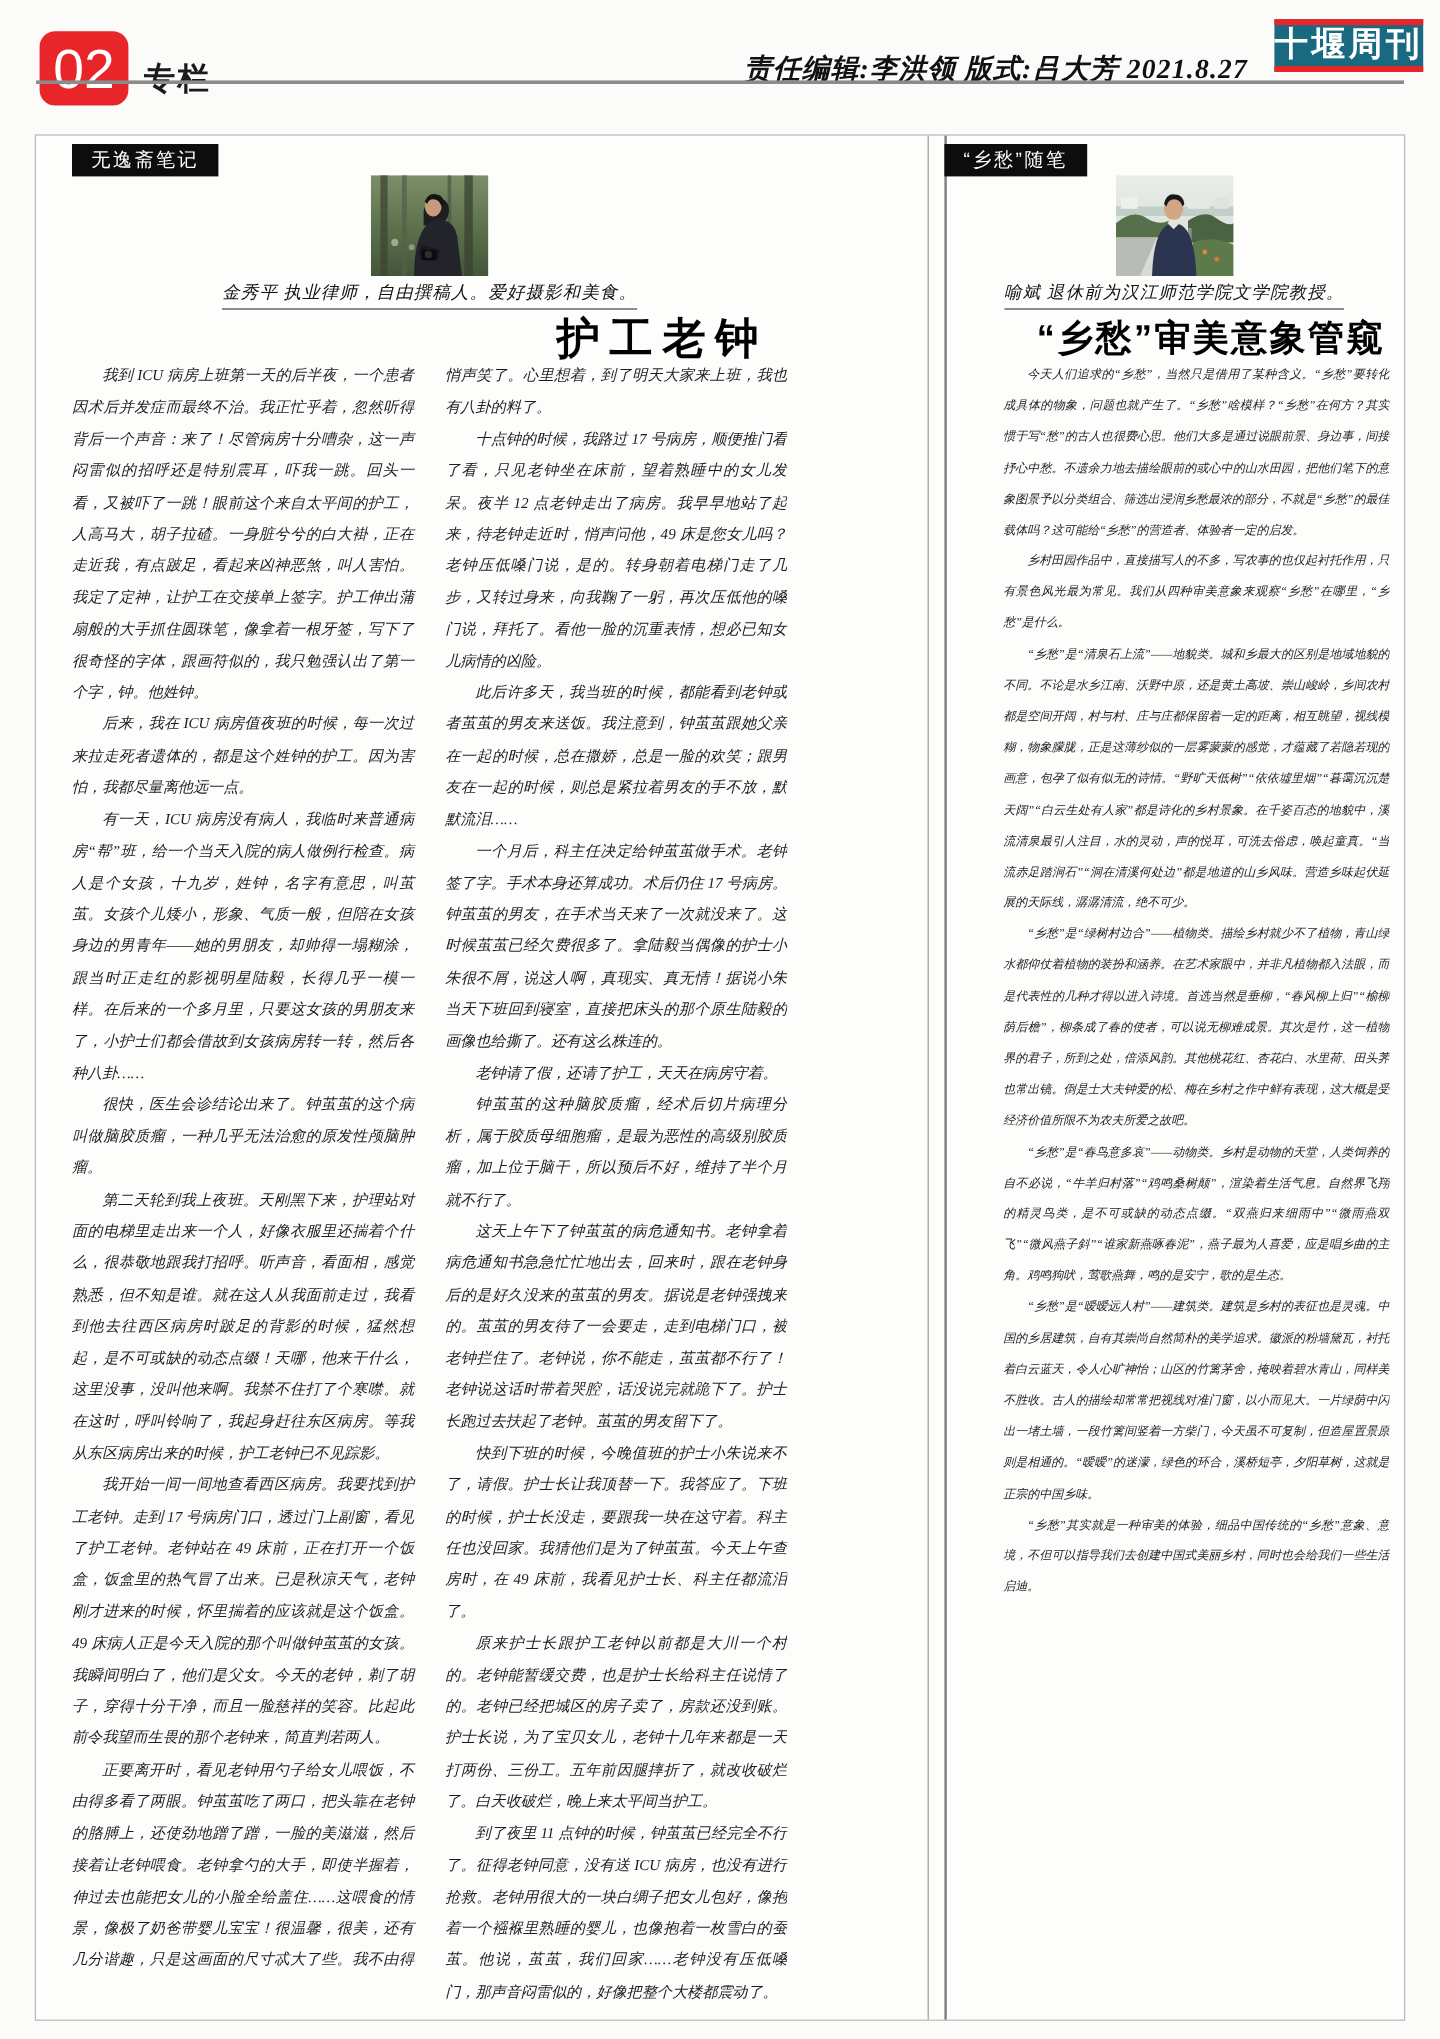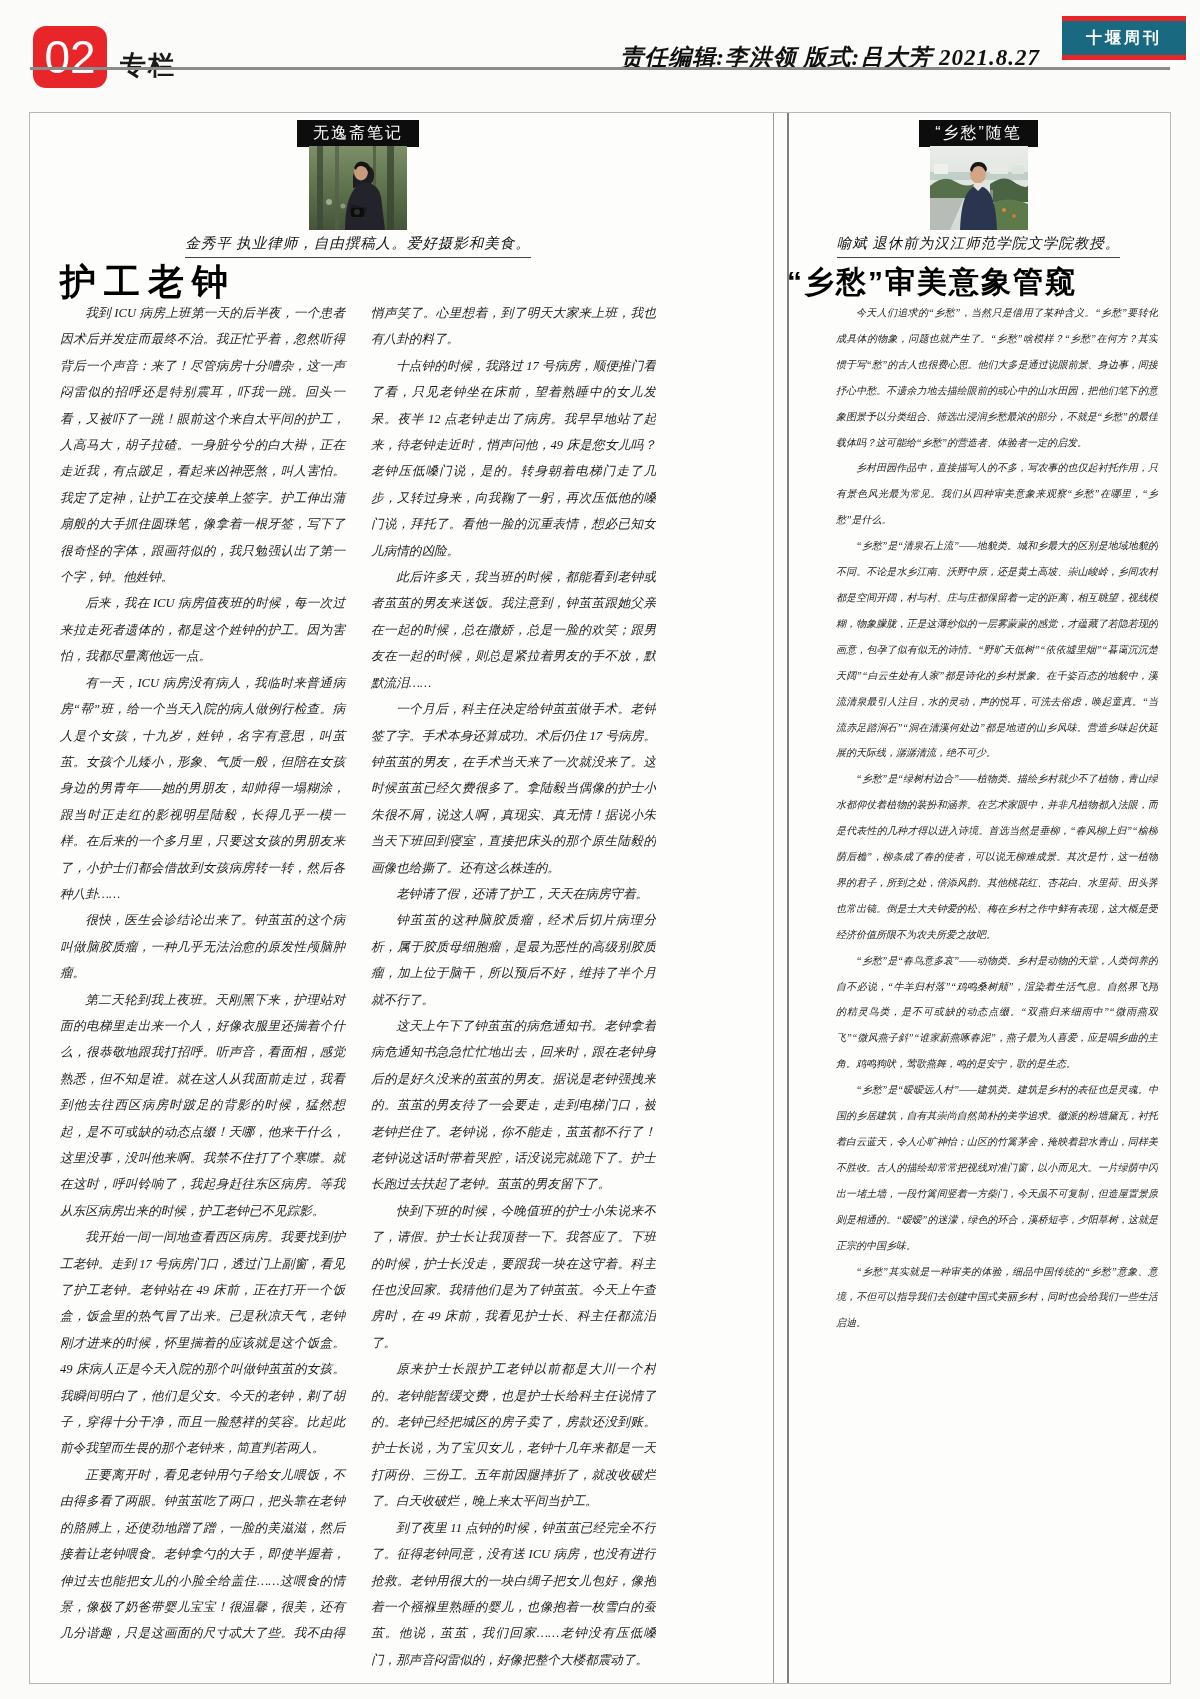--- a/index.html
+++ b/index.html
@@ -24,56 +24,56 @@
   .header-credits{
     position:absolute;right:160px;top:42px;font-size:23px;font-weight:700;
     font-style:italic;color:#111;letter-spacing:1px;
   }
   .masthead{
     position:absolute;right:14px;top:16px;width:124px;
     border-top:5px solid #e8262a;border-bottom:5px solid #e8262a;
     background:#196a80;color:#fff;text-align:center;
   }
   .masthead .mh-text{
-    display:block;font-size:16px;font-weight:700;letter-spacing:3px;
+    display:block;font-size:28px;font-weight:700;letter-spacing:3px;
     line-height:34px;font-family:"Liberation Serif","DejaVu Serif",serif;
   }
   .header-rule{
     position:absolute;left:30px;right:30px;top:67px;height:3px;background:#8b8b8b;
   }
   
   .content-frame{
     position:absolute;left:29px;top:112px;width:1140px;height:1570px;
     border:1px solid #b8b8b8;background:#fdfdfc;
   }
   .divider-a{position:absolute;left:743px;top:0;bottom:0;width:1px;background:#9a9a9a;}
   .divider-b{position:absolute;left:757px;top:0;bottom:0;width:2px;background:#7f7f7f;}
   
   .article{position:absolute;top:112px;height:1570px;}
   .article-left{left:60px;width:596px;}
   .article-right{left:787px;width:383px;}
   .label-box{
-    position:absolute;left:0;right:0;top:8px;text-align:center;
+    position:absolute;left:0;right:0;top:8px;text-align:left;
   }
   .label-box span{
     display:inline-block;background:#0d0d0d;color:#fff;
     font-family:"Liberation Sans","DejaVu Sans",sans-serif;
     font-size:16px;letter-spacing:2px;padding:3px 16px;
   }
   .photo{
     position:absolute;left:50%;top:34px;transform:translateX(-50%);
     width:98px;height:84px;display:block;
   }
   .byline{
     position:absolute;left:0;right:0;top:122px;text-align:center;
     font-size:14.5px;font-style:italic;color:#111;
   }
   .byline span{display:inline-block;border-bottom:1px solid #444;padding-bottom:4px;letter-spacing:1px;}
   .art-title{
-    position:absolute;left:0;right:0;text-align:left;font-weight:700;color:#000;
+    position:absolute;left:0;right:16px;text-align:right;font-weight:700;color:#000;
     font-family:"Liberation Sans","DejaVu Sans",sans-serif;
   }
   .article-left .art-title{top:146px;font-size:36px;letter-spacing:8px;}
   .article-right .art-title{top:150px;font-size:30px;letter-spacing:2px;}
   .art-body{position:absolute;text-align:justify;color:#1c1c1c;overflow:hidden;}
   .article-left .art-body{
     left:0;right:0;top:188px;height:1376px;
     column-count:2;column-gap:26px;
     font-size:12.6px;line-height:26.4px;
   }

